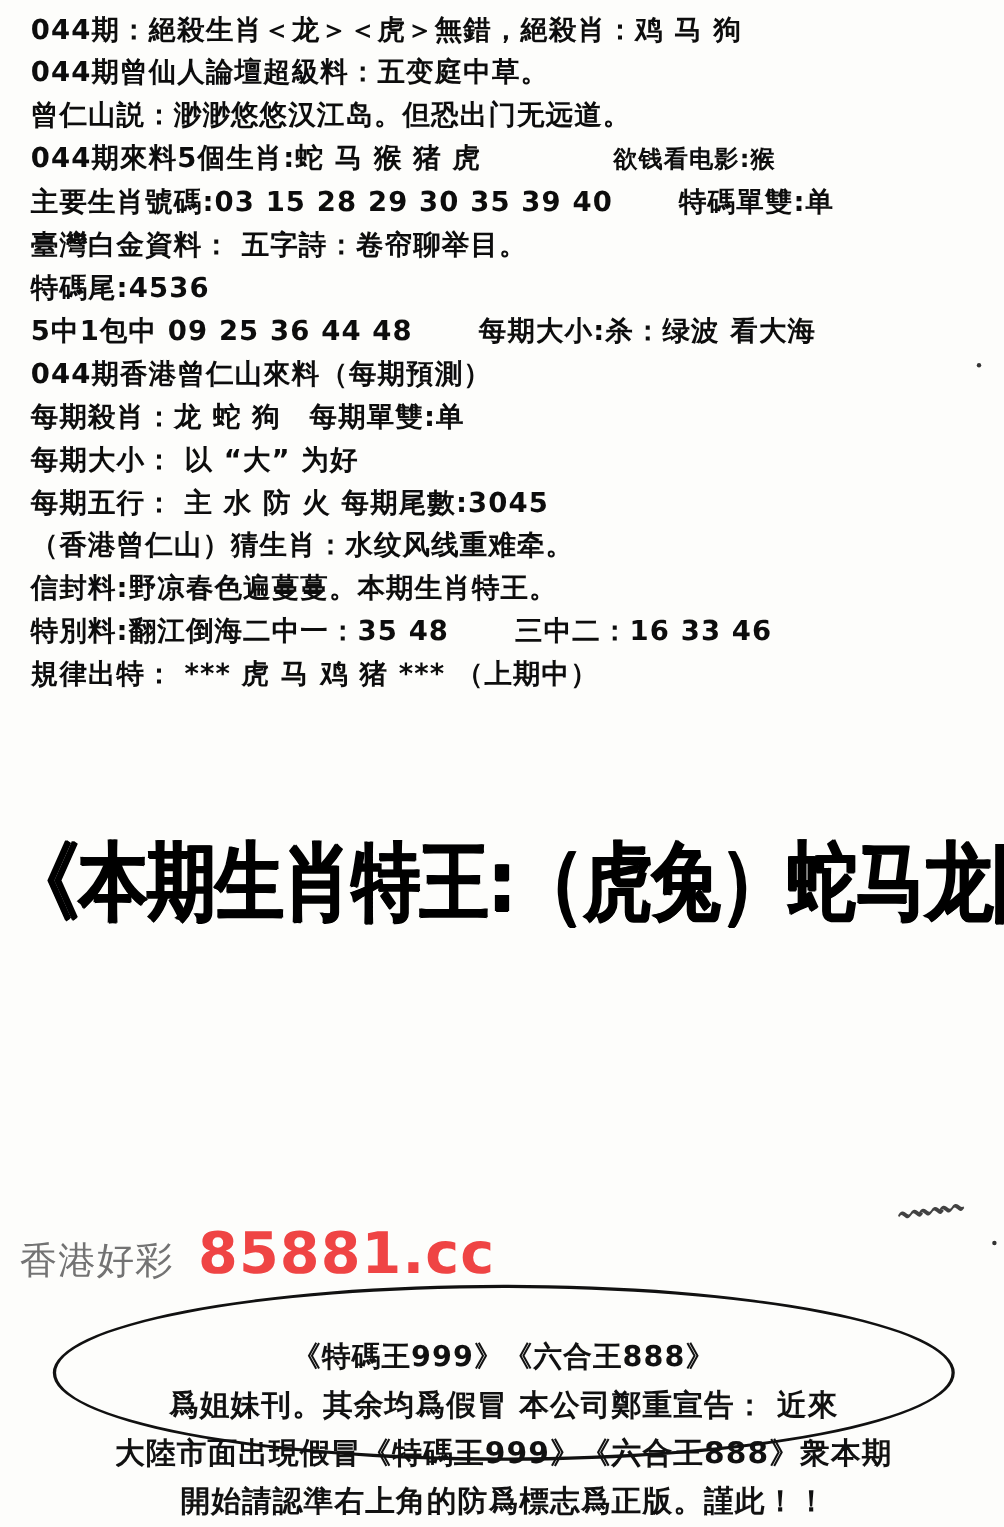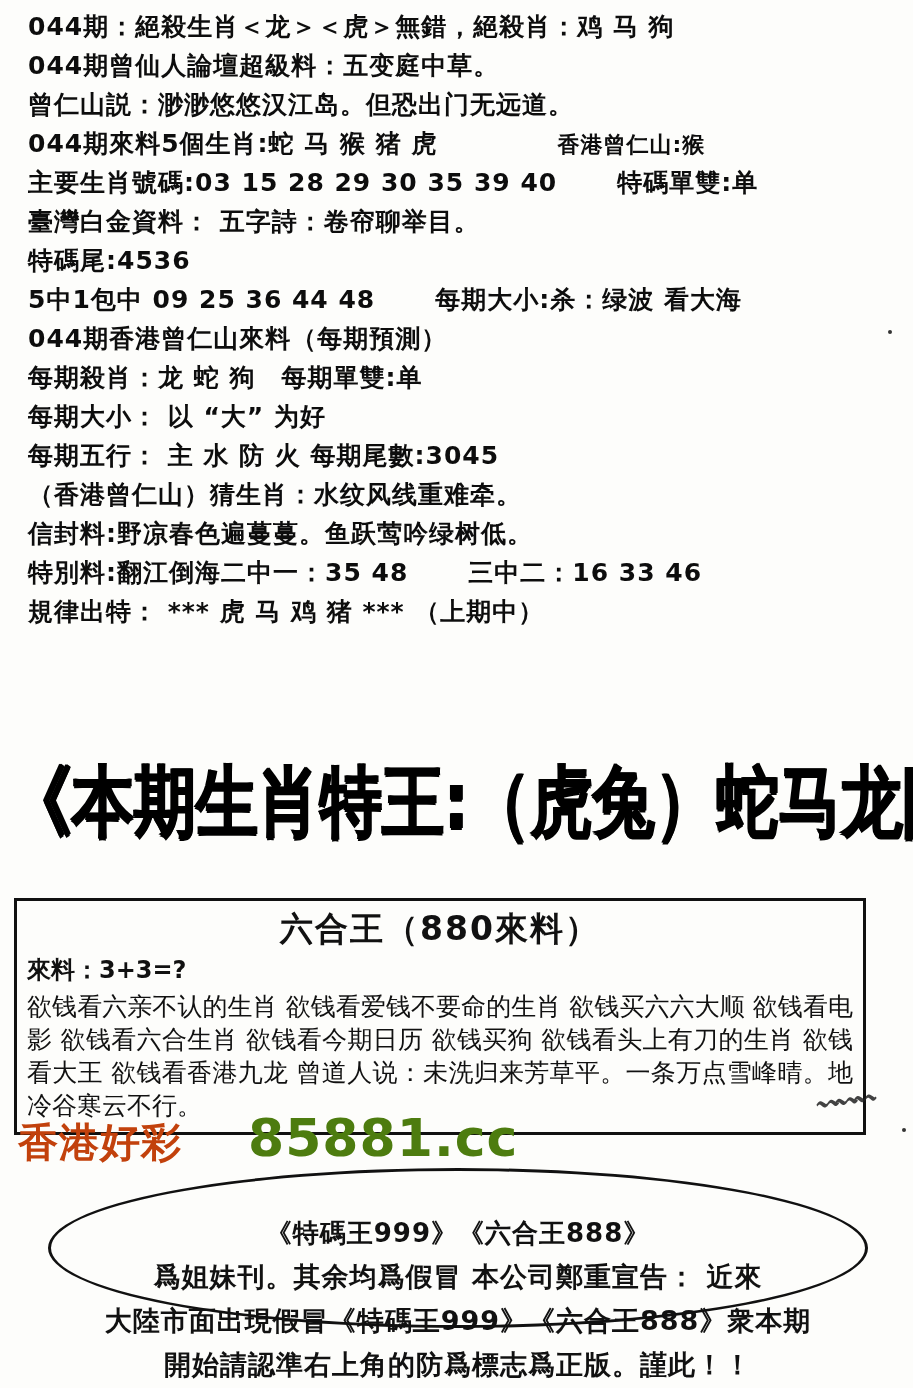--- a/index.html
+++ b/index.html
@@ -113,31 +113,30 @@
 
   
   .footer{
     position:absolute;
     left:18px;bottom:10px;
     display:flex;
     align-items:baseline;
     gap:22px;
   }
   .brand{
-    font-size:40px;
-    font-weight:700;
-    color:#c2410c;
+    font-size:34px;
+    font-weight:400;
+    color:#737373;
     letter-spacing:1px;
   }
   .brandnum{
     font-size:52px;
     font-weight:700;
-    color:#4d7c0f;
+    color:#ef4444;
     letter-spacing:1px;
-    margin-left:44px;
   }
   .scribble{
     position:absolute;
     right:40px;bottom:66px;
     font-size:22px;
     color:#222;
     transform:rotate(-8deg);
     opacity:.85;
     letter-spacing:-3px;
   }
@@ -148,42 +147,37 @@
 </style>
 </head>
 <body>
 
 <div class="page">
 
   <div class="lines">
     <div class="ln"><span>044期：絕殺生肖＜龙＞＜虎＞無錯，絕殺肖：鸡 马 狗</span></div>
     <div class="ln"><span>044期曾仙人論壇超級料：五变庭中草。</span></div>
     <div class="ln"><span>曾仁山説：渺渺悠悠汉江岛。但恐出门无远道。</span></div>
-    <div class="ln"><span>044期來料5個生肖:蛇 马 猴 猪 虎</span><span class="gap-l"></span><span class="sm">香港曾仁山:猴</span></div>
+    <div class="ln"><span>044期來料5個生肖:蛇 马 猴 猪 虎</span><span class="gap-l"></span><span class="sm">欲钱看电影:猴</span></div>
     <div class="ln"><span>主要生肖號碼:03 15 28 29 30 35 39 40</span><span class="gap"></span><span>特碼單雙:单</span></div>
     <div class="ln"><span>臺灣白金資料： 五字詩：卷帘聊举目。</span></div>
     <div class="ln"><span>特碼尾:4536</span></div>
     <div class="ln"><span>5中1包中 09 25 36 44 48</span><span class="gap"></span><span>每期大小:杀：绿波 看大海</span></div>
     <div class="ln"><span>044期香港曾仁山來料（每期預測）</span></div>
     <div class="ln"><span>每期殺肖：龙 蛇 狗</span><span class="gap-s"></span><span>每期單雙:单</span></div>
     <div class="ln"><span>每期大小： 以 “大” 为好</span></div>
     <div class="ln"><span>每期五行： 主 水 防 火 每期尾數:3045</span></div>
     <div class="ln"><span>（香港曾仁山）猜生肖：水纹风线重难牵。</span></div>
-    <div class="ln"><span>信封料:野凉春色遍蔓蔓。鱼跃莺吟绿树低。</span></div>
+    <div class="ln"><span>信封料:野凉春色遍蔓蔓。本期生肖特王。</span></div>
     <div class="ln"><span>特別料:翻江倒海二中一：35 48</span><span class="gap"></span><span>三中二：16 33 46</span></div>
     <div class="ln"><span>規律出特： ***  虎 马 鸡 猪  *** （上期中）</span></div>
   </div>
 
   <div class="banner">《本期生肖特王:（虎兔）蛇马龙防鸡牛狗》</div>
 
-  <div class="boxwrap">
-    <div class="box-title">六合王（880來料）</div>
-    <div class="box-lead">來料：3+3=?</div>
-    <div class="box-body">欲钱看六亲不认的生肖 欲钱看爱钱不要命的生肖 欲钱买六六大顺 欲钱看电影 欲钱看六合生肖 欲钱看今期日历 欲钱买狗 欲钱看头上有刀的生肖 欲钱看大王 欲钱看香港九龙 曾道人说：未洗归来芳草平。一条万点雪峰晴。地冷谷寒云不行。</div>
-  </div>
 
   <div class="oval"></div>
   <div class="oval-inner">
     <div class="oval-l1">《特碼王999》《六合王888》</div>
     <div class="oval-l2">爲姐妹刊。其余均爲假冒 本公司鄭重宣告： 近來</div>
     <div class="oval-l3">大陸市面出現假冒《特碼王999》《六合王888》衆本期</div>
     <div class="oval-l4">開始請認準右上角的防爲標志爲正版。謹此！！</div>
   </div>
 
   <div class="scribble">〰〰〰</div>

